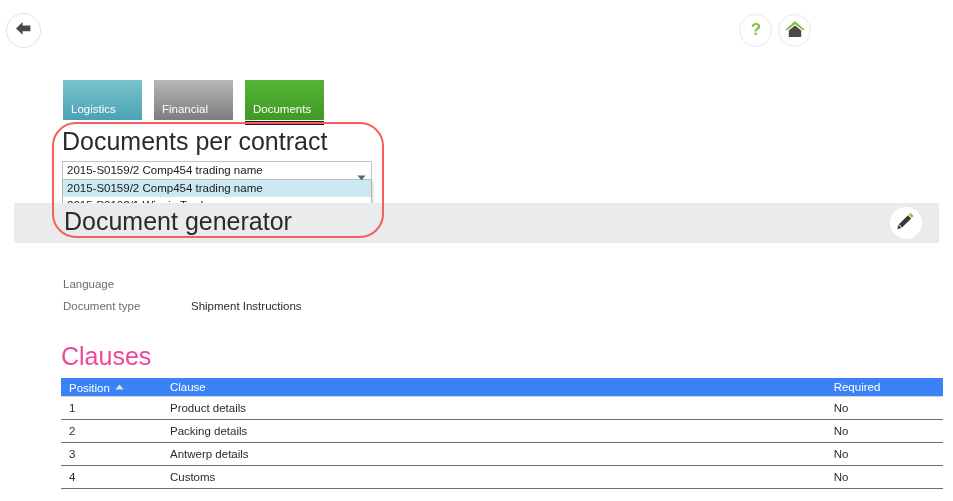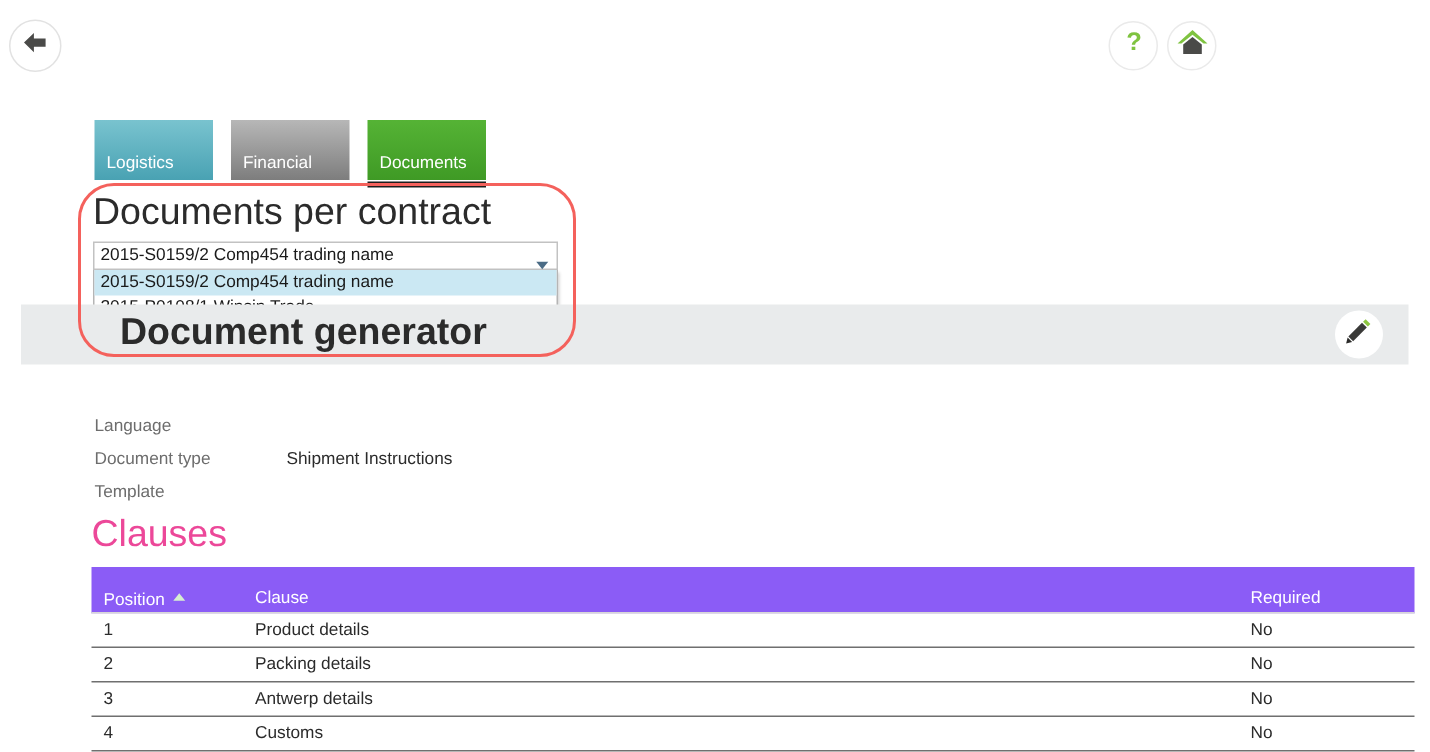--- a/index.html
+++ b/index.html
@@ -183,23 +183,23 @@
 
   
   #document-generator-band {
     position: absolute;
     left: 14px; top: 203px;
     width: 925px; height: 40px;
     background: #e9ebec;
   }
   #document-generator-title {
     position: absolute;
-    left: 80px; top: 207px;
+    left: 64px; top: 207px;
     font-size: 25px;
-    font-weight: 700;
+    font-weight: 400;
     color: #2b2b2b;
     white-space: nowrap;
   }
   #edit-button {
     position: absolute;
     left: 890px; top: 207px;
     width: 32px; height: 32px;
     border-radius: 50%;
     background: #ffffff;
     display: flex;
@@ -244,26 +244,26 @@
     white-space: nowrap;
   }
   #clauses-table {
     position: absolute;
     left: 61px; top: 378px;
     width: 882px;
     border-collapse: collapse;
     font-size: 11.5px;
   }
   #clauses-table thead th {
-    background: #8b5cf6;
+    background: #3b82f6;
     color: #ffffff;
     font-weight: normal;
     text-align: left;
     height: 18px;
-    padding: 12px 0 0 8px;
+    padding: 0 0 0 8px;
     font-size: 11.5px;
     white-space: nowrap;
   }
   #clauses-table th.col-position { width: 80px; }
   #clauses-table th.col-clause   { width: 690px; padding-left: 22px; }
   #clauses-table th.col-required { width: 112px; text-align: left; padding-left: 0; }
   .sort-asc-icon {
     display: inline-block;
     margin-left: 5px;
     vertical-align: 2px;
@@ -377,24 +377,20 @@
   <div class="field-row">
     <span class="field-label">Language</span>
     <span class="field-value"></span>
   </div>
 
   <div class="field-row">
     <span class="field-label">Document type</span>
     <span class="field-value">Shipment Instructions</span>
   </div>
 
-  <div class="field-row">
-    <span class="field-label">Template</span>
-    <span class="field-value"></span>
-  </div>
 
 </div>
 
 <div id="clauses-title">Clauses</div>
 
 <table id="clauses-table">
   <thead>
     <tr>
       <th class="col-position"><span>Position</span><span class="sort-asc-icon">
           <svg width="9" height="6" viewBox="0 0 9 6" aria-hidden="true">

